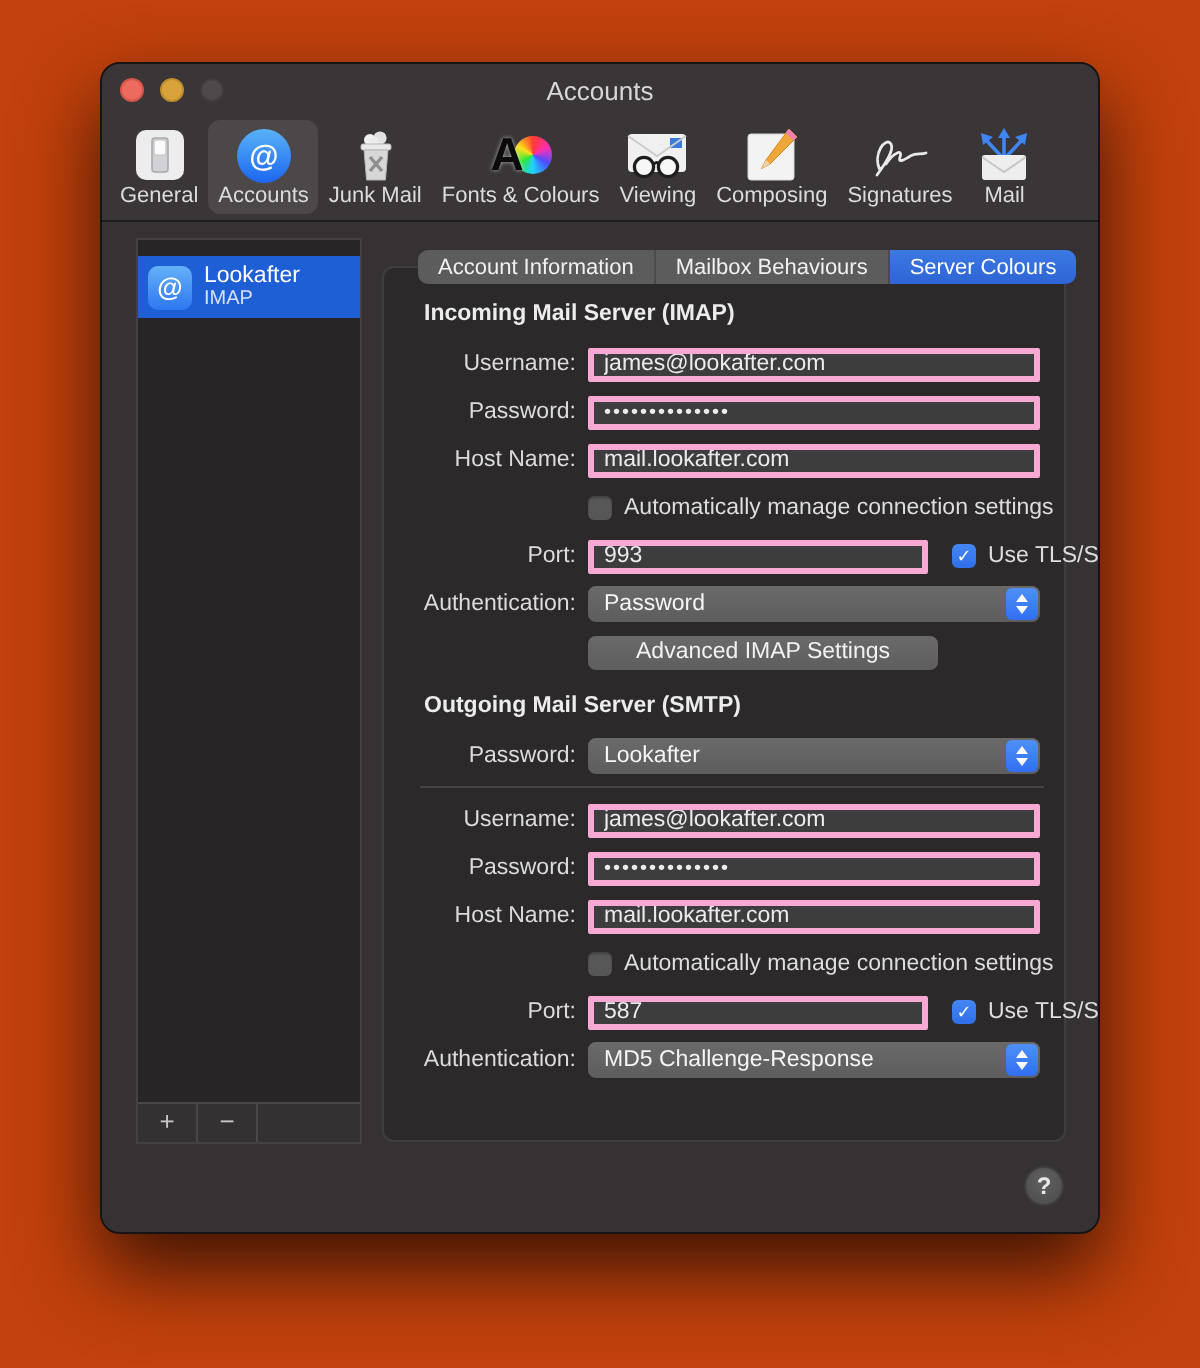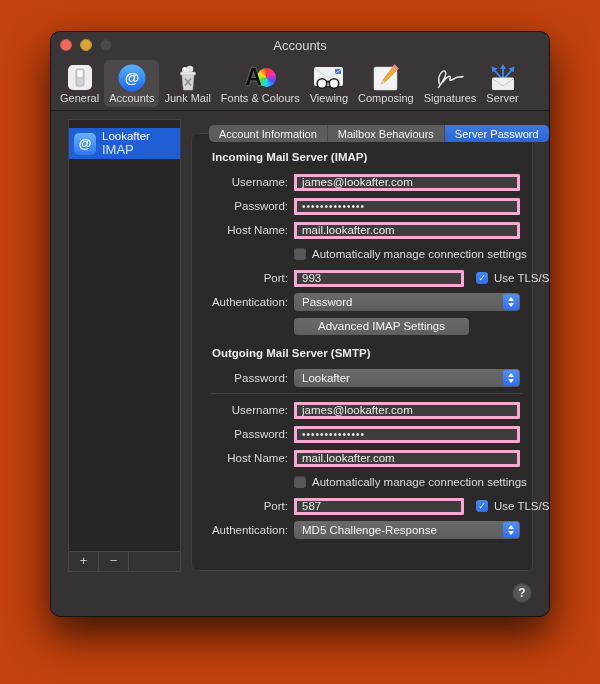--- a/index.html
+++ b/index.html
@@ -26,21 +26,21 @@
   
   .content{position:relative;height:506px;background:#363233;}
   
   .sidebar{position:absolute;left:17px;top:8px;width:113px;height:453px;background:#272525;border:1px solid #454142;box-sizing:border-box;display:flex;flex-direction:column;}
   .acct-list{flex:1;padding-top:8px;}
   .acct-row{height:31px;display:flex;align-items:center;padding-left:5px;}
   .acct-row.selected{background:#1f5fd6;}
   .acct-badge{width:22px;height:22px;border-radius:5px;background:linear-gradient(#66b1f8,#2d77f1);color:#fff;font-size:13px;font-weight:bold;display:flex;align-items:center;justify-content:center;flex:0 0 auto;}
   .acct-texts{margin-left:6px;line-height:1.1;}
   .acct-title{font-size:11.5px;color:#ffffff;}
-  .acct-sub{font-size:13px;color:#d4e0f6;}
+  .acct-sub{font-size:10px;color:#d4e0f6;}
   .list-actions{height:19px;border-top:1px solid #4a4747;display:flex;}
   .seg-btn{width:29px;border-right:1px solid #4a4747;color:#c7c5c5;font-size:13px;line-height:17px;text-align:center;background:#343132;}
   .seg-fill{flex:1;background:#343132;}
   
   .panel{position:absolute;left:140px;top:22px;width:342px;height:438px;background:#2b292a;border:1px solid #403d3e;border-radius:6px;box-sizing:border-box;padding-top:17px;}
   
   .tabs{position:absolute;left:158px;top:14px;height:17px;display:flex;border-radius:5px;overflow:hidden;z-index:5;font-size:11px;}
   .tab{display:flex;align-items:center;justify-content:center;background:#5c5c5c;color:#f1f1f1;padding:0 10px;border-right:1px solid #4b4b4b;white-space:nowrap;}
   .tab:last-child{border-right:none;}
   .tab.selected{background:linear-gradient(#3b79e4,#2f64d5);color:#fff;}
@@ -170,21 +170,21 @@
               </g>
               <g fill="#3f86f4">
                 <path d="M13 6 L16 1 L19 6 Z"></path>
                 <path d="M5.5 9.5 L4.5 3.5 L10.5 5.5 Z"></path>
                 <path d="M26.5 9.5 L27.5 3.5 L21.5 5.5 Z"></path>
               </g>
               <rect x="5" y="14.5" width="22" height="12.5" rx="1.5" fill="#eeeeee"></rect>
               <path d="M5 15.5 L16 23 L27 15.5" stroke="#c6c6c6" fill="none" stroke-width="1"></path>
             </svg>
         </span>
-        <span class="tool-label">Server</span>
+        <span class="tool-label">Mail</span>
       </div>
     </div>
 
     <div class="content">
 
       <div class="sidebar">
         <div class="acct-list">
           <div class="acct-row selected">
             <span class="acct-badge">@</span>
             <span class="acct-texts">
@@ -196,21 +196,21 @@
         <div class="list-actions">
           <div class="seg-btn">+</div>
           <div class="seg-btn">−</div>
           <div class="seg-fill"></div>
         </div>
       </div>
 
       <div class="tabs">
         <div class="tab">Account Information</div>
         <div class="tab">Mailbox Behaviours</div>
-        <div class="tab selected">Server Password</div>
+        <div class="tab selected">Server Colours</div>
       </div>
 
       <div class="panel">
 
         <h3 class="section-h">Incoming Mail Server (IMAP)</h3>
 
         <div class="row">
           <span class="lbl">Username:</span>
           <input class="txt" type="text" value="james@lookafter.com" style="">
         </div>

